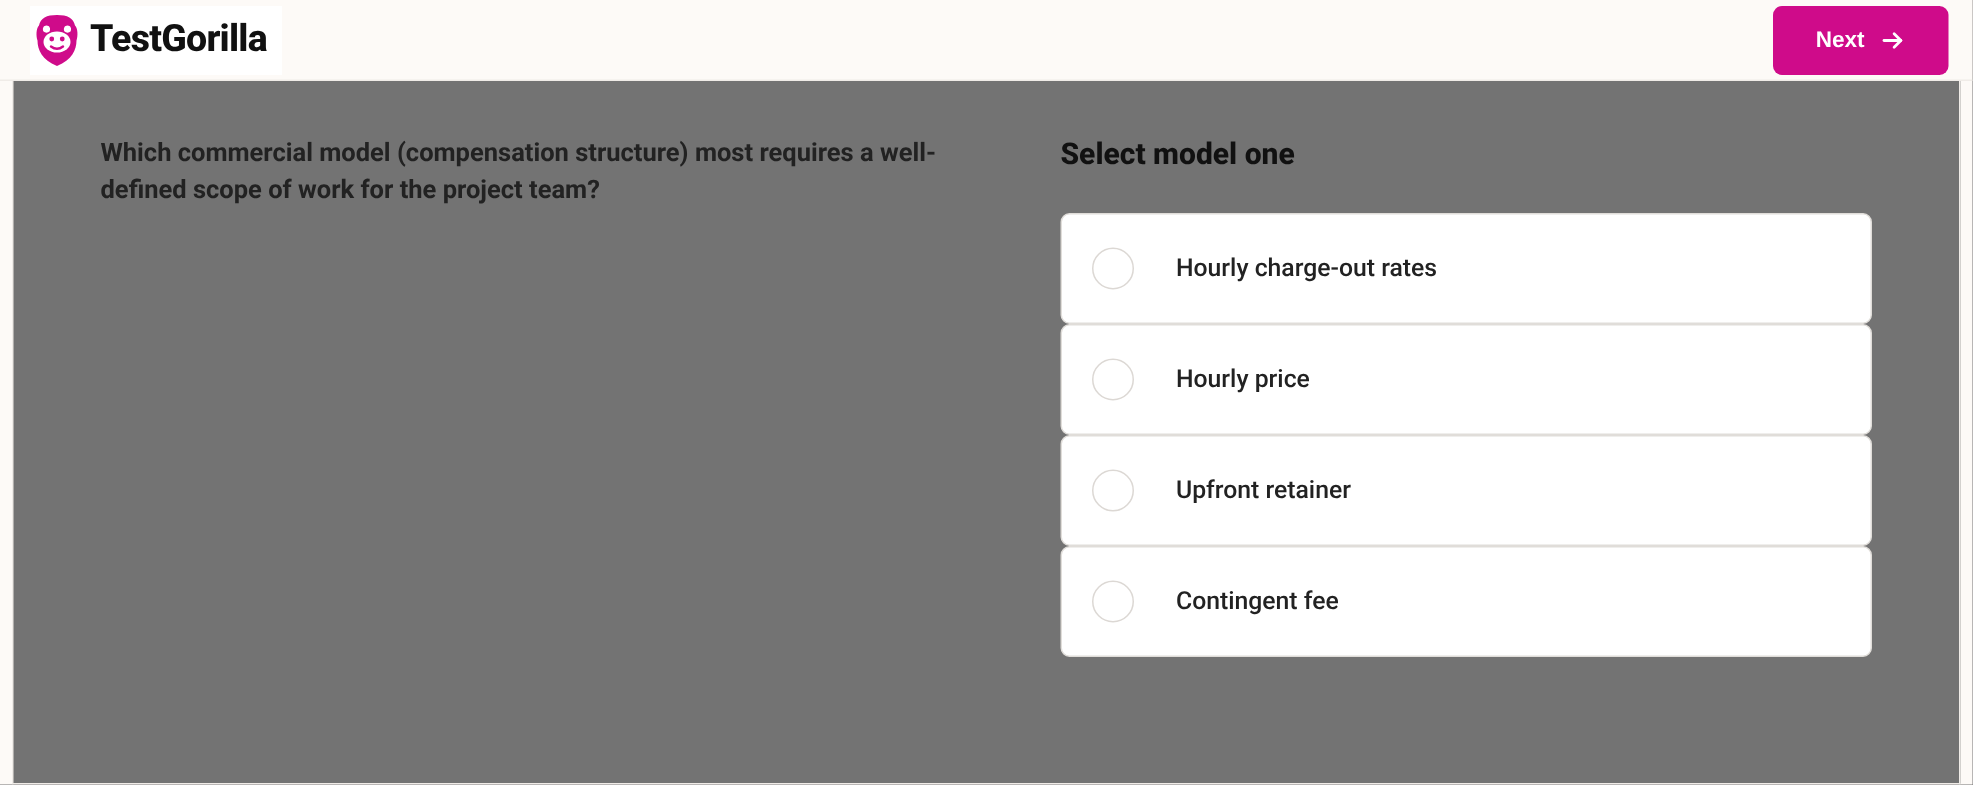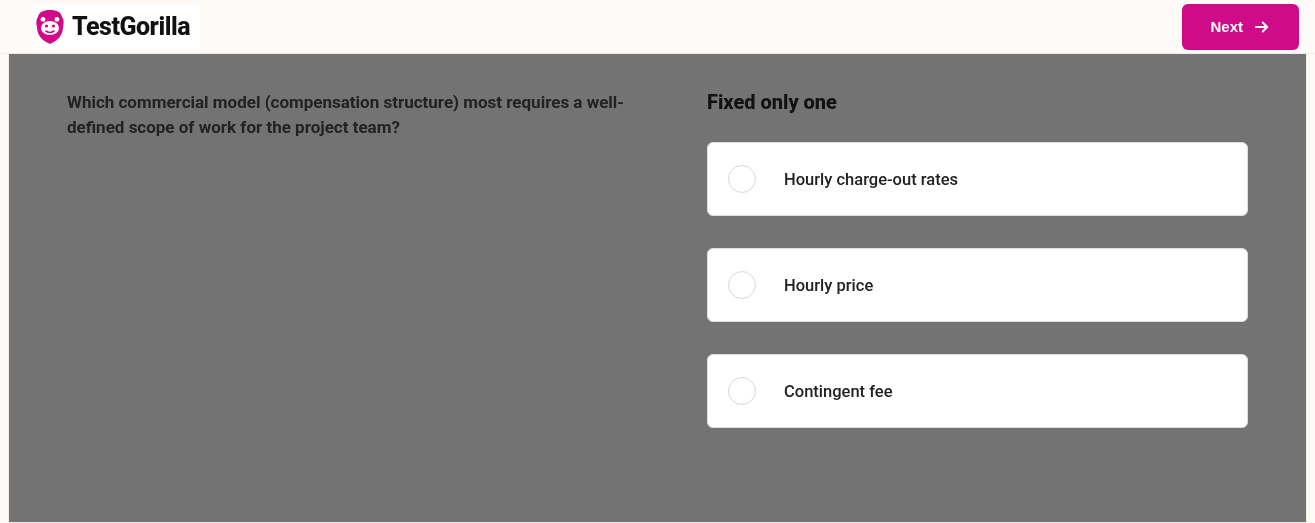--- a/index.html
+++ b/index.html
@@ -11,21 +11,21 @@
       font-family: -apple-system, BlinkMacSystemFont, "Segoe UI", Roboto, Helvetica, Arial, sans-serif;
       background: #fdfaf7;
       width: 1315px;
       height: 523px;
       overflow: hidden;
     }
     .header {
       display: flex;
       justify-content: space-between;
       align-items: center;
-      padding: 2px 16px 2px 32px;
+      padding: 2px 16px 2px 20px;
       border-bottom: 1px solid #f0ece8;
       background: #fdfaf7;
       height: 54px;
     }
     .logo-wrap {
       display: flex;
       align-items: center;
       gap: 6px;
       background: #fff;
       padding: 4px 10px 4px 2px;
@@ -88,21 +88,20 @@
       margin-bottom: 28px;
     }
     .option {
       border: 1px solid #e0ddd9;
       border-radius: 6px;
       background: #fff;
       padding: 22px 20px;
       display: flex;
       align-items: center;
       gap: 28px;
-      margin-bottom: 32px;
       cursor: pointer;
     }
     .radio {
       width: 28px;
       height: 28px;
       border: 1px solid #dcd8d4;
       border-radius: 50%;
       flex-shrink: 0;
       background: #fff;
     }
@@ -134,31 +133,35 @@
       <polyline points="13 6 19 12 13 18"></polyline>
     </svg>
   </button>
 </div>
 
 <div class="content-card">
   <div class="left-col">
     <p class="question-text">Which commercial model (compensation structure) most requires a well-defined scope of work for the project team?</p>
   </div>
   <div class="right-col">
-    <div class="instruction">Fixed only one</div>
+    <div class="instruction">Select model one</div>
 
     <div class="option">
       <span class="radio"></span>
       <span class="option-label">Hourly charge-out rates</span>
     </div>
 
     <div class="option">
       <span class="radio"></span>
       <span class="option-label">Hourly price</span>
     </div>
 
+    <div class="option">
+      <span class="radio"></span>
+      <span class="option-label">Upfront retainer</span>
+    </div>
 
     <div class="option">
       <span class="radio"></span>
       <span class="option-label">Contingent fee</span>
     </div>
   </div>
 </div>
 
 </body></html>

